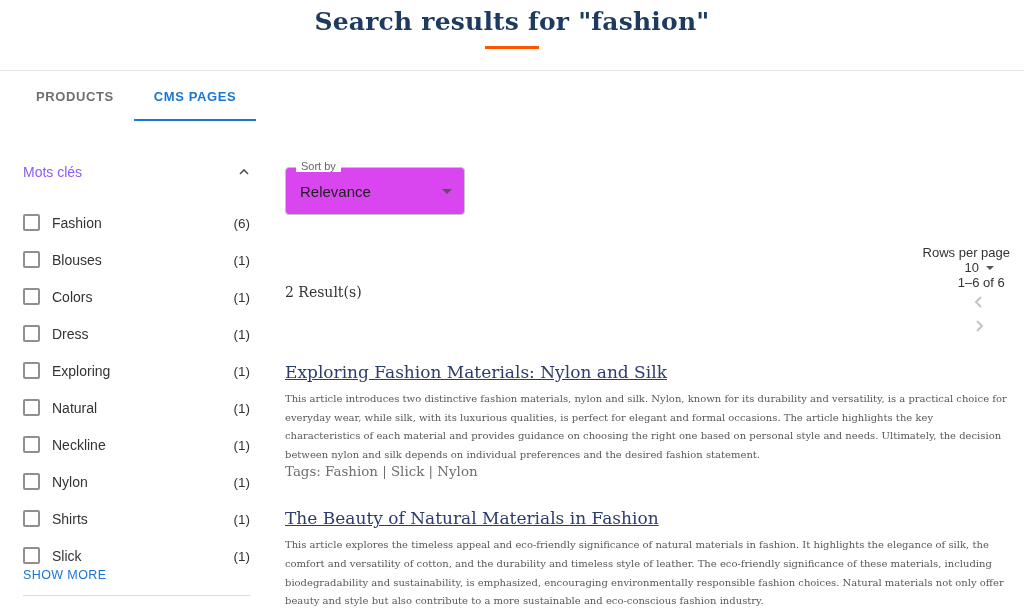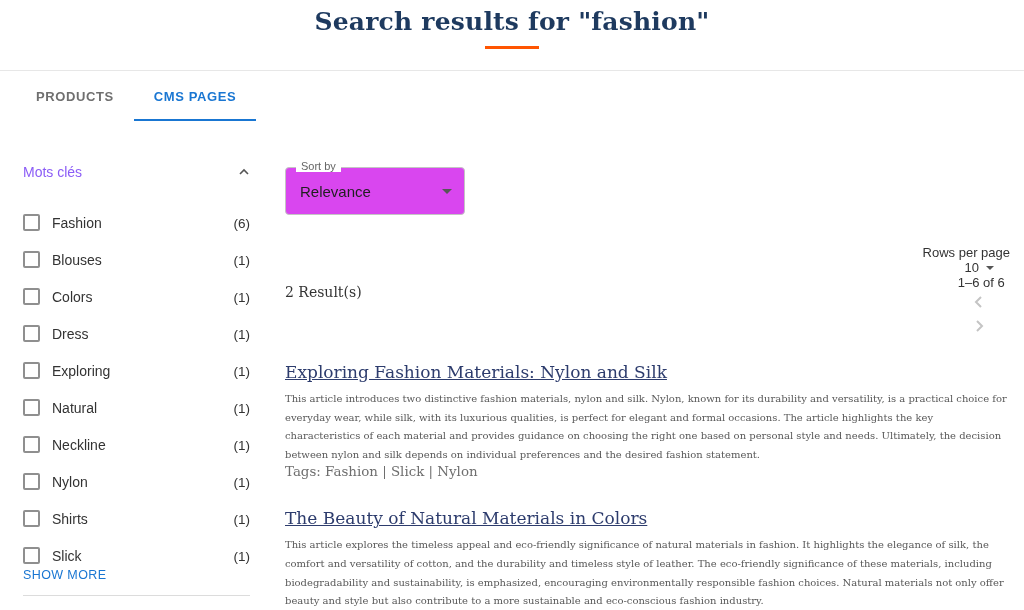--- a/index.html
+++ b/index.html
@@ -193,19 +193,19 @@
       </div>
     </div>
 
     <div class="result">
       <a class="result-title">Exploring Fashion Materials: Nylon and Silk</a>
       <div class="result-desc">This article introduces two distinctive fashion materials, nylon and silk. Nylon, known for its durability and versatility, is a practical choice for everyday wear, while silk, with its luxurious qualities, is perfect for elegant and formal occasions. The article highlights the key characteristics of each material and provides guidance on choosing the right one based on personal style and needs. Ultimately, the decision between nylon and silk depends on individual preferences and the desired fashion statement.</div>
       <div class="result-tags">Tags: Fashion | Slick | Nylon</div>
     </div>
 
     <div class="result">
-      <a class="result-title">The Beauty of Natural Materials in Colors</a>
+      <a class="result-title">The Beauty of Natural Materials in Fashion</a>
       <div class="result-desc">This article explores the timeless appeal and eco-friendly significance of natural materials in fashion. It highlights the elegance of silk, the comfort and versatility of cotton, and the durability and timeless style of leather. The eco-friendly significance of these materials, including biodegradability and sustainability, is emphasized, encouraging environmentally responsible fashion choices. Natural materials not only offer beauty and style but also contribute to a more sustainable and eco-conscious fashion industry.</div>
       <div class="result-tags">Tags: Fashion | Materials | Natural</div>
     </div>
 
   </div>
 </div>
 
 </body></html>

